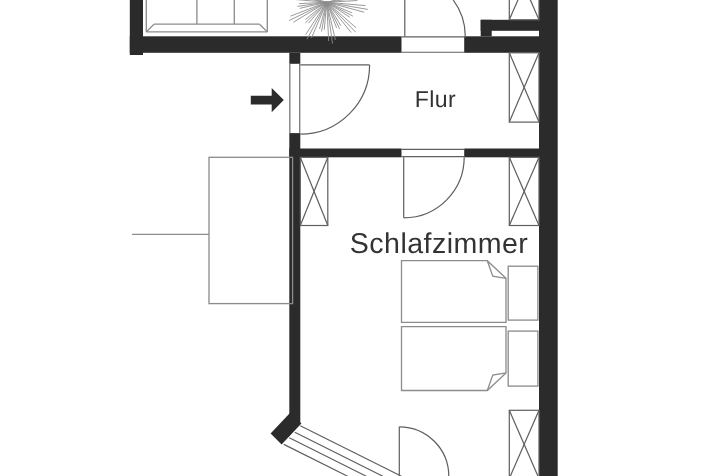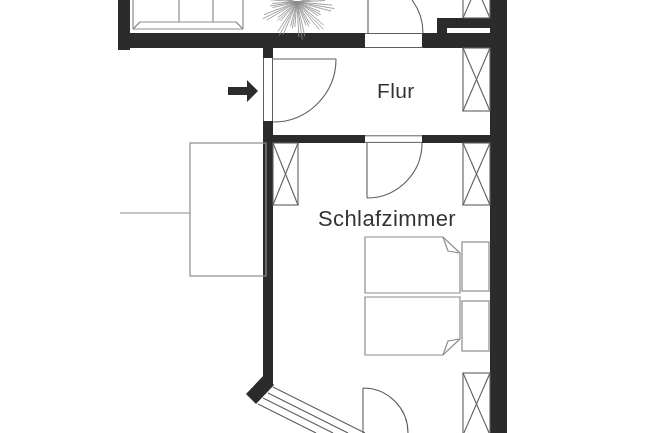--- a/index.html
+++ b/index.html
@@ -9,21 +9,21 @@
   .plan-wrap{
     position:relative;width:548px;height:433px;background:var(--bg);
     overflow:hidden;font-family:"Liberation Sans",sans-serif;
   }
   .plan-svg{position:absolute;left:0;top:0;display:block;}
   .room-label{
     position:absolute;color:var(--text);font-size:21px;letter-spacing:.4px;
     white-space:nowrap;line-height:1;user-select:none;
   }
   .label-flur{left:377px;top:80px;}
-  .label-schlafzimmer{left:318px;top:208px;font-size:22px;}
+  .label-schlafzimmer{left:318px;top:208px;font-size:26px;}
   .walls{fill:var(--wall);stroke:none;}
   .thin{stroke:var(--line);stroke-width:1.1;fill:none;}
   .thresh{stroke:var(--line);stroke-width:1;fill:none;}
   .furn{stroke:var(--furn);stroke-width:1.2;fill:none;}
   .plant{stroke:var(--furn);stroke-width:.8;fill:none;}
 </style>
 </head>
 <body>
 
 <div class="plan-wrap">

